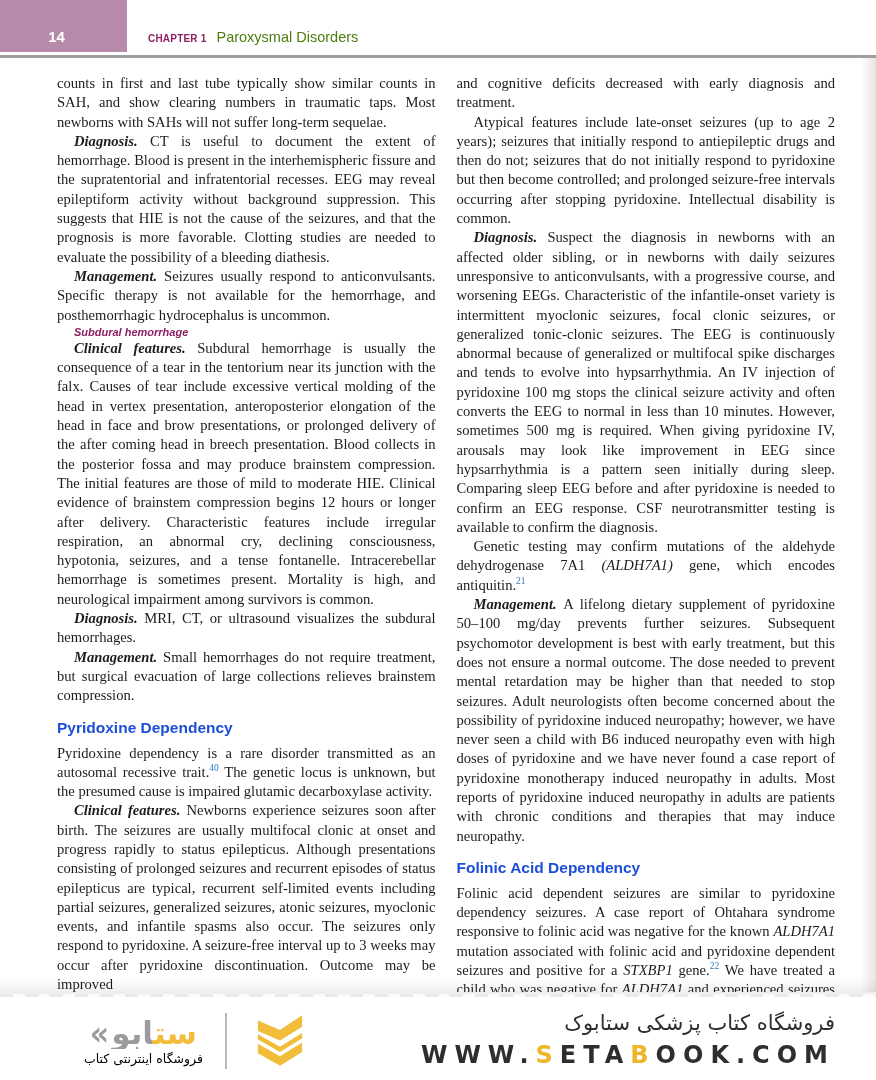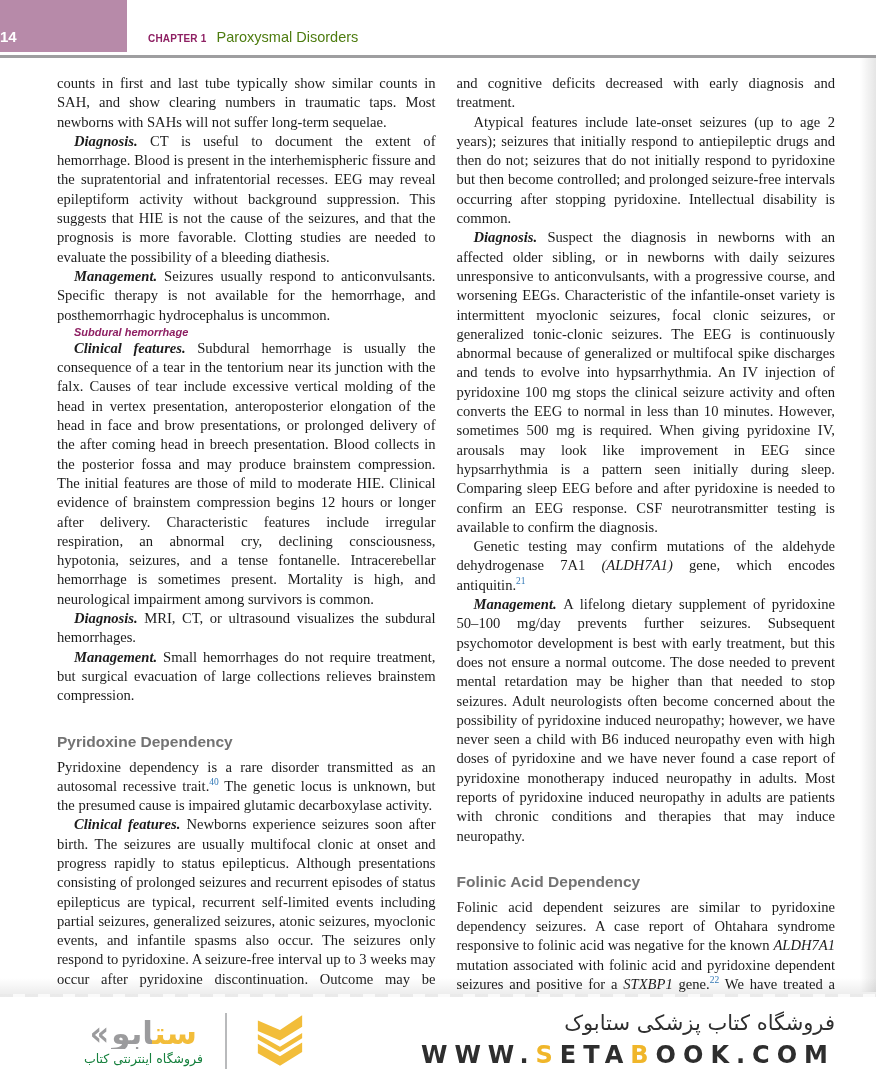--- a/index.html
+++ b/index.html
@@ -2,60 +2,60 @@
 <html lang="en"><head>
 <meta charset="utf-8">
 <style>
   html,body{margin:0;padding:0;background:#ffffff;}
   .page{position:relative;width:876px;height:1080px;background:#ffffff;overflow:hidden;
         font-family:"Liberation Serif", serif;}
 
   
   .header{position:absolute;top:0;left:0;width:876px;height:52px;}
   .folio-block{position:absolute;top:0;left:0;width:127px;height:52px;background:#b78aa9;
-               display:flex;align-items:flex-end;justify-content:flex-start;box-sizing:border-box;
+               display:flex;align-items:flex-end;justify-content:center;box-sizing:border-box;
                padding:0 14px 7px 0;}
   .folio-block .num{color:#ffffff;font-family:"Liberation Sans",sans-serif;font-weight:bold;font-size:15px;}
   .running-head{position:absolute;left:148px;bottom:6px;white-space:nowrap;}
   .chapter-label{color:#8e2063;font-family:"Liberation Sans",sans-serif;font-weight:bold;font-size:10px;letter-spacing:.2px;}
   .chapter-title{color:#4d7c0f;font-family:"Liberation Sans",sans-serif;font-size:14.5px;margin-left:10px;}
   .rule{position:absolute;top:55px;left:0;width:876px;height:3px;background:#9e9ea0;}
 
   
   .body{position:absolute;top:62px;left:0;width:876px;height:930px;overflow:hidden;
         display:flex;gap:21px;box-sizing:border-box;padding:12px 41px 0 57px;}
   .col{flex:1 1 0;min-width:0;}
   .col p{margin:0;font-size:14.6px;line-height:19.3px;color:#1c1c1c;text-align:justify;hyphens:auto;}
   .col p.indent{text-indent:17px;}
   .run-lead{font-weight:bold;font-style:italic;}
   .run-italic{font-style:italic;}
   sup.run-sup{color:#3379b7;font-size:9.5px;line-height:0;}
-  h2.head{font-family:"Liberation Sans",sans-serif;font-weight:bold;font-size:15.5px;color:#737373;
-          margin:27px 0 7px 0;letter-spacing:0;}
+  h2.head{font-family:"Liberation Sans",sans-serif;font-weight:bold;font-size:15.5px;color:#1d4ed8;
+          margin:13px 0 7px 0;letter-spacing:0;}
   h3.subhead{font-family:"Liberation Sans",sans-serif;font-weight:bold;font-style:italic;font-size:11px;
              color:#8e2063;margin:1px 0 1px 0;padding-left:17px;}
 
   
   .vignette-right{position:absolute;top:58px;right:0;width:16px;height:934px;
                   background:linear-gradient(to right, rgba(0,0,0,0), rgba(0,0,0,0.10));pointer-events:none;}
   .vignette-bottom{position:absolute;top:978px;left:0;width:876px;height:16px;
                    background:linear-gradient(to bottom, rgba(0,0,0,0), rgba(0,0,0,0.07));pointer-events:none;}
 
   
   .footer{position:absolute;top:994px;left:0;width:876px;height:86px;background:#ffffff;}
   .tear{position:absolute;top:0;left:0;width:876px;height:3px;opacity:.55;
         background:repeating-linear-gradient(90deg,#d9d9d9 0 13px, #f6f6f6 13px 25px);}
   .logo-left{position:absolute;left:84px;top:18px;display:flex;align-items:center;}
   .wordmark-wrap{display:flex;flex-direction:column;align-items:center;}
   .wordmark-line{display:flex;align-items:center;direction:ltr;}
   .kaf-chevron{font-family:"DejaVu Sans",sans-serif;font-weight:bold;font-size:30px;color:#9b9b9d;margin-right:2px;transform:scaleY(1.1);}
   .wordmark{font-family:"DejaVu Sans",sans-serif;font-weight:bold;font-size:31px;line-height:1;direction:rtl;
             background:linear-gradient(to left, #f2bd3a 0 52%, #9b9b9d 52% 100%);
             -webkit-background-clip:text;background-clip:text;color:transparent;}
-  .logo-caption{font-family:"DejaVu Sans",sans-serif;font-size:12.5px;color:#15803d;direction:rtl;margin-top:0;}
+  .logo-caption{font-family:"DejaVu Sans",sans-serif;font-size:12.5px;color:#000000;direction:rtl;margin-top:0;}
   .divider{width:2px;height:56px;background:#b9babc;margin:0 14px 0 22px;}
   .emblem{width:78px;height:58px;}
   .emblem polygon{fill:#f2bd3a;}
   .brand-right{position:absolute;right:41px;top:8px;text-align:right;}
   .store-title{font-family:"DejaVu Sans",sans-serif;font-size:21px;color:#2f2f2f;direction:rtl;line-height:1.3;margin-top:8px;}
   .url{font-family:"DejaVu Sans",sans-serif;font-weight:bold;font-size:24px;letter-spacing:7px;
        margin-top:4px;white-space:nowrap;}
   .url .dark{color:#2e2e2e;} .url .yellow{color:#f0b62a;}
 </style>
 </head>

